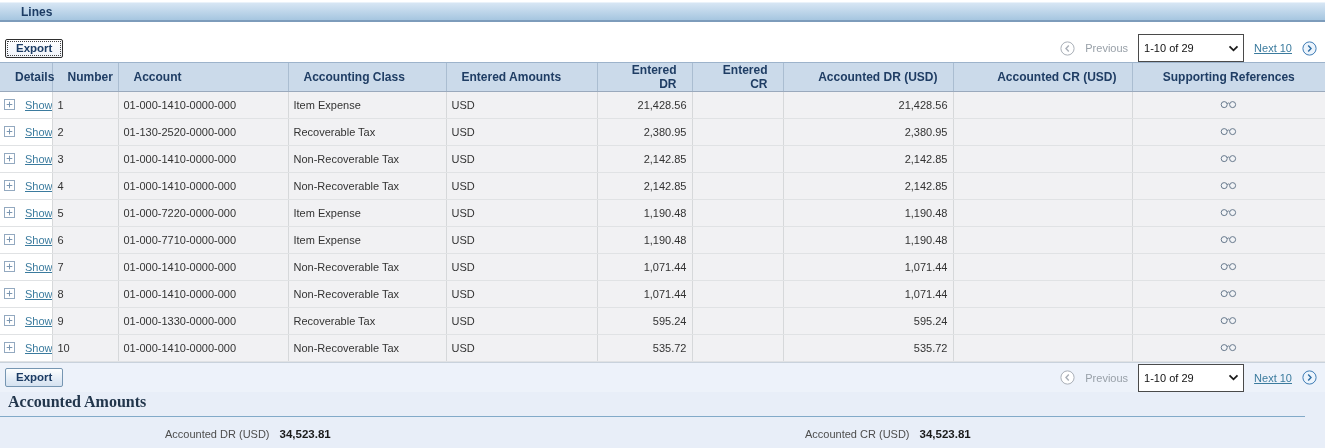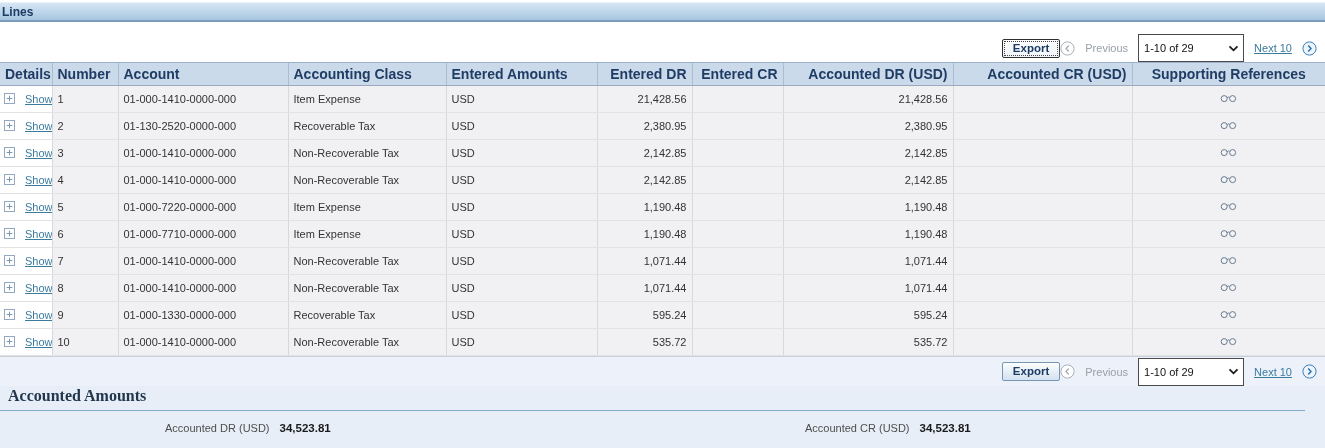--- a/index.html
+++ b/index.html
@@ -2,24 +2,24 @@
 <html><head>
 <meta charset="utf-8">
 <style>
   * { box-sizing: border-box; margin: 0; padding: 0; }
   body { background:#fff; font-family:"Liberation Sans", sans-serif; font-size:11px; color:#333; }
   #app { width:1325px; height:448px; background:#fff; overflow:hidden; position:relative; }
 
   
   .panel-bar { margin-top:2px; height:20px; background:linear-gradient(#d7e6f4,#a6c6e0);
     border-top:1px solid #e9f2fa; border-bottom:2px solid #7d9cbb; display:flex; align-items:center; }
-  .panel-bar .title { font-weight:bold; font-size:12px; color:#1c3c64; padding-left:2px; }
-
-  
-  .toolbar { display:flex; justify-content:flex-end; align-items:center; height:28px; padding:0 8px 0 5px; }
+  .panel-bar .title { font-weight:bold; font-size:12px; color:#1c3c64; padding-left:21px; }
+
+  
+  .toolbar { display:flex; justify-content:space-between; align-items:center; height:28px; padding:0 8px 0 5px; }
   .toolbar.top { margin-top:12px; background:#fff; }
   .toolbar.bottom { background:#edf2fa; height:30px; border-top:1px solid #c9d2dc; }
 
   .btn { display:inline-block; border:1px solid #73偶93ad; border-radius:2px; padding:2px 10px 3px 10px;
     font-weight:bold; font-size:11.5px; color:#1c3c64; background:linear-gradient(#fdfefe,#e3ecf6 60%,#d5e2f0);
     cursor:pointer; }
   .btn.focused { border:1px solid #2f2f2f; background:linear-gradient(#fefeff,#f0f4fa); position:relative; }
   .btn.focused::after { content:""; position:absolute; left:2px; top:2px; right:2px; bottom:2px; outline:1px dotted #444; }
   .btn-plain { border:1px solid #7696b2; }
 
@@ -27,21 +27,21 @@
   .pagination { display:flex; align-items:center; gap:10px; }
   .pagination .prev-label { color:#98a0a8; }
   .pagination .next-link { color:#3b7b9e; text-decoration:underline; cursor:pointer; }
   .page-select { display:inline-flex; align-items:center; justify-content:space-between; width:106px; height:28px;
     border:1px solid #4a4a4a; background:#fff; padding:0 4px 0 5px; color:#111; cursor:pointer; }
   .circle-icon { display:inline-flex; width:15px; height:15px; }
 
   
   table { border-collapse:collapse; table-layout:fixed; width:1325px; }
   thead th { height:23px; background:#cbdaea; border-top:1px solid #9db3cb; border-bottom:1px solid #9aa9bc;
-    border-left:1px solid #aabdd1; font-weight:bold; color:#1f3d64; padding:0 5px; text-align:left; font-size:14px; }
+    border-left:1px solid #aabdd1; font-weight:bold; color:#1f3d64; padding:0 15px; text-align:left; font-size:12px; }
   thead th:first-child { border-left:none; }
   tbody td { height:27px; background:#f1f1f3; border-bottom:1px solid #e0e2e4; border-right:1px solid #d6d8da;
     color:#333; padding:0 5px; overflow:hidden; white-space:nowrap; }
   tbody td:last-child { border-right:none; }
   td.cell-details { background:#fff; padding-left:4px; }
   .al-right { text-align:right; }
   .al-center { text-align:center; }
   .show-link { color:#3b7b9e; text-decoration:underline; cursor:pointer; margin-left:10px; }
   .expand-ico { vertical-align:-1px; cursor:pointer; }
   .glasses-btn { cursor:pointer; display:inline-block; }

